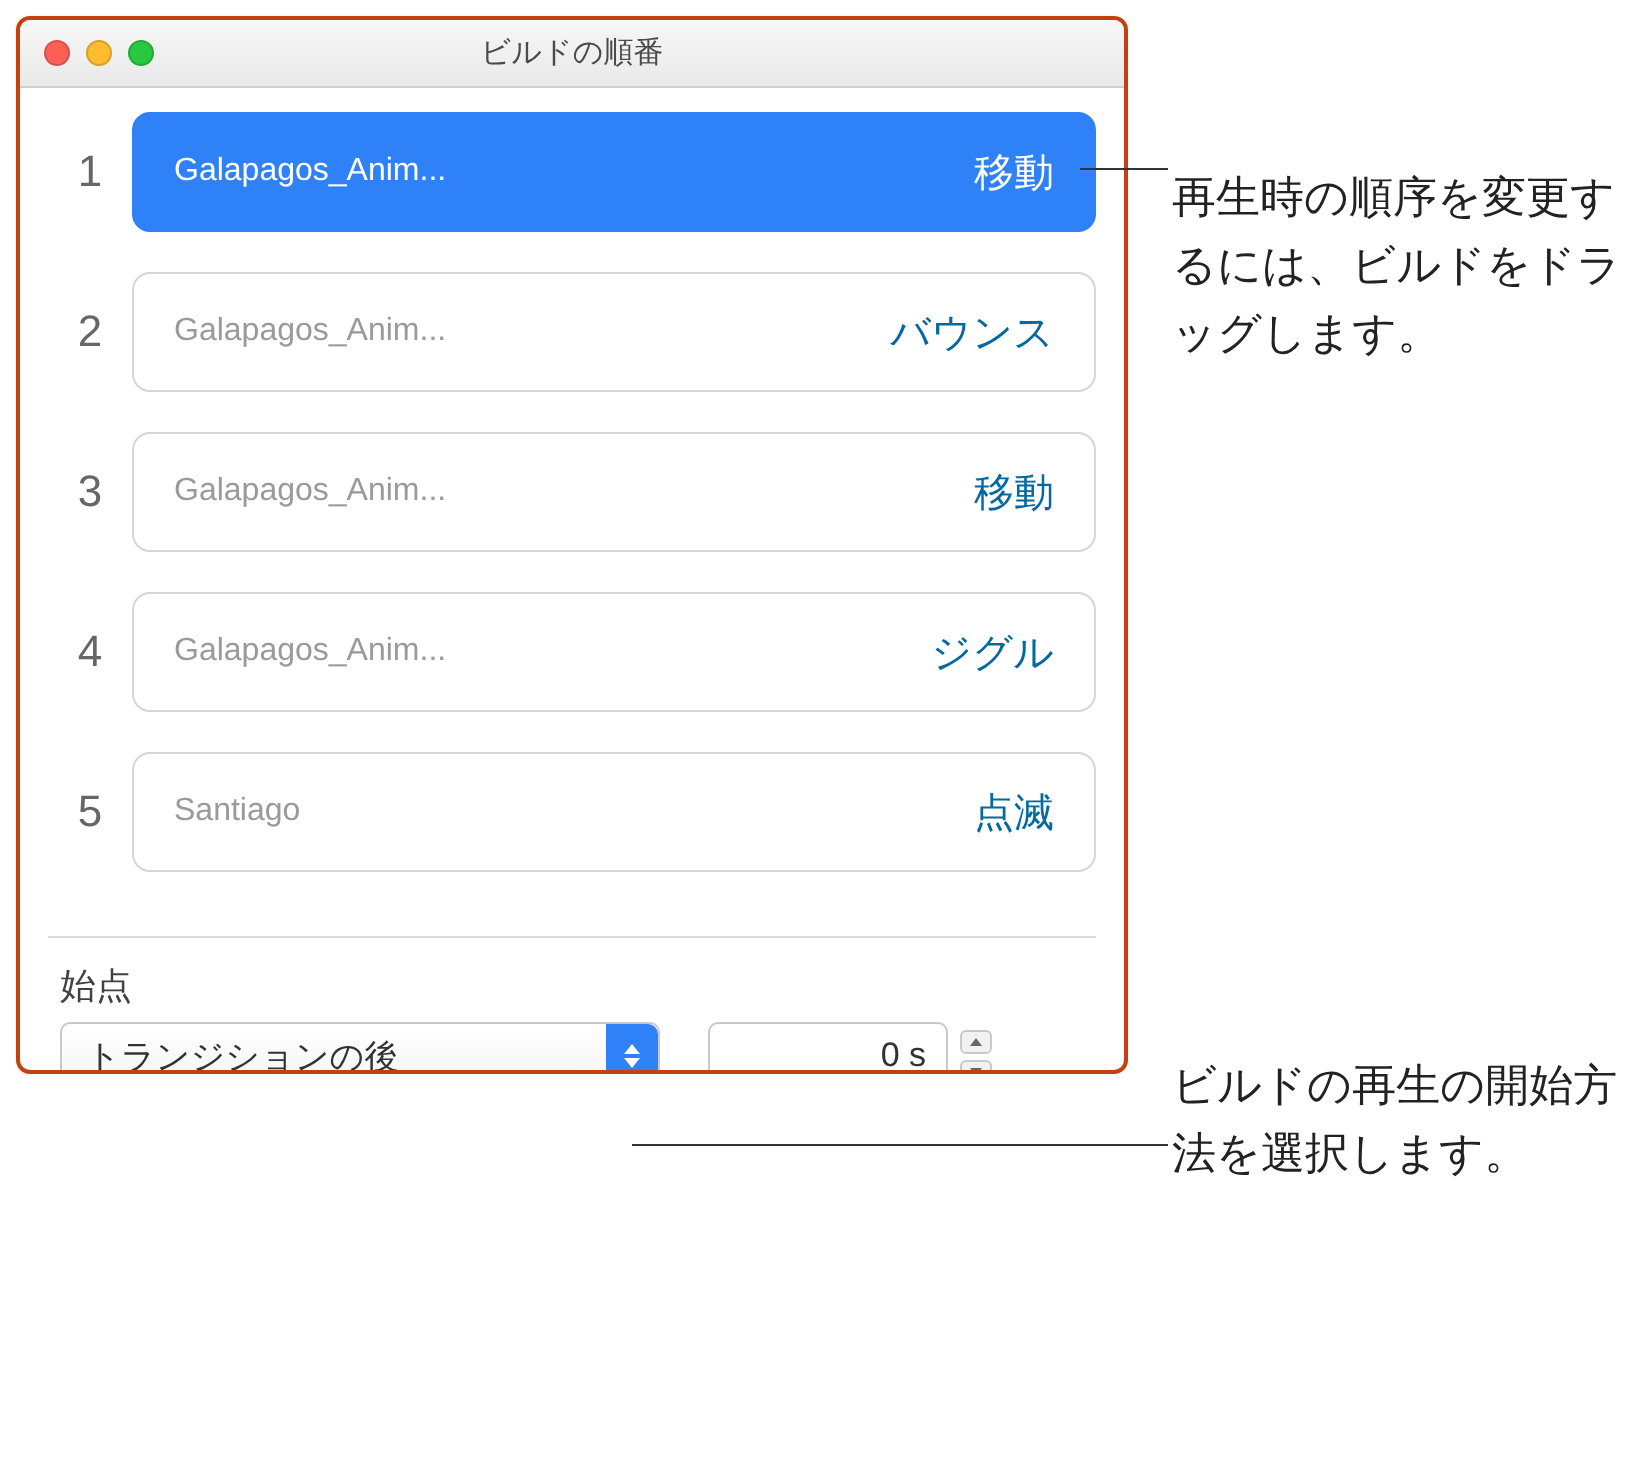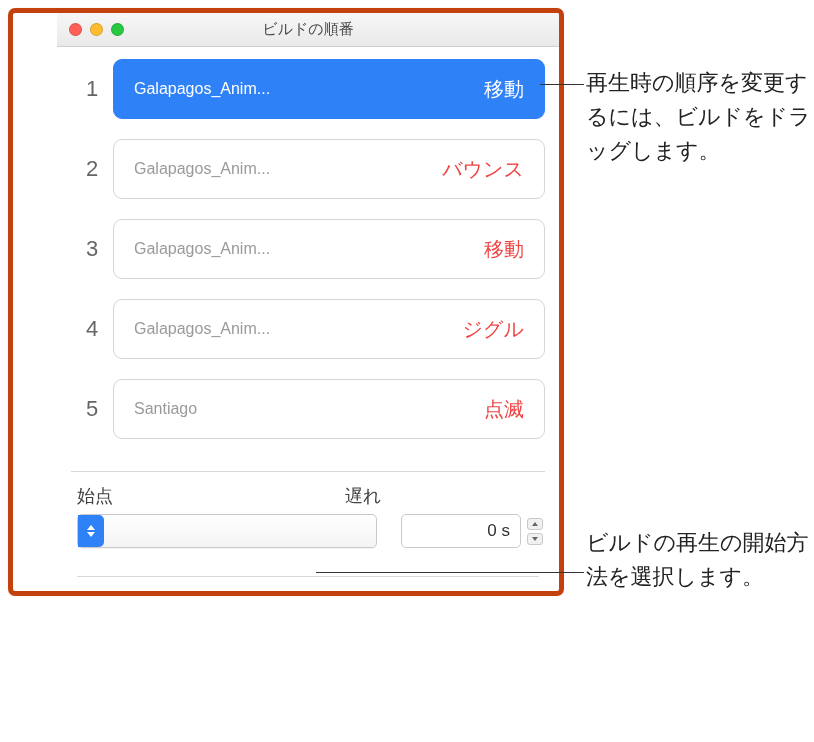--- a/index.html
+++ b/index.html
@@ -8,27 +8,26 @@
     background: #fff;
     width: 814px;
     height: 742px;
     position: relative;
   }
   .window {
     position: absolute;
     left: 8px;
     top: 8px;
     width: 556px;
-    height: 588px;
-    border: 5px solid #c2410c;
+    height: 529px;
+    border: 2px solid #c2410c;
     border-radius: 7px;
     background: #fff;
     overflow: hidden;
     box-shadow: 0 0 0 1px rgba(0,0,0,0.02);
-    padding-left: 44px;
   }
   .titlebar {
     height: 34px;
     background: linear-gradient(#f7f7f7, #e9e9e9);
     border-bottom: 1px solid #d0d0d0;
     display: flex;
     align-items: center;
     position: relative;
   }
   .traffic-lights {
@@ -83,21 +82,21 @@
   .build-item .item-name {
     font-size: 16px;
     color: #9a9a9a;
     white-space: nowrap;
     overflow: hidden;
     text-overflow: ellipsis;
     max-width: 300px;
   }
   .build-item .item-effect {
     font-size: 20px;
-    color: #ef4444;
+    color: #0369a1;
     white-space: nowrap;
   }
   .build-item.selected .item-name { color: #fff; }
   .build-item.selected .item-effect { color: #fff; }
 
   .divider {
     height: 1px;
     background: #d9d9d9;
     margin: 4px 14px 0 14px;
   }
@@ -232,21 +231,21 @@
     position: absolute;
     font-size: 22px;
     color: #222;
     line-height: 1.55;
   }
   .callout-line {
     position: absolute;
     height: 1px;
     background: #333;
   }
-  .callout1 { left: 586px; top: 66px; }
+  .callout1 { left: 586px; top: 82px; }
   .line1 { left: 540px; top: 84px; width: 44px; }
   .callout2 { left: 586px; top: 526px; }
   .line2 { left: 316px; top: 572px; width: 268px; }
 </style>
 </head>
 <body>
 
 <div class="window">
   <div class="titlebar">
     <div class="traffic-lights">
@@ -293,24 +292,24 @@
           <span class="item-effect">点滅</span>
         </div>
       </div>
     </div>
 
   <div class="divider"></div>
 
   <div class="controls">
     <div class="control-labels">
       <div class="label-start">始点</div>
-      <div class="label-delay">遅れ</div>
     </div>
     <div class="control-row">
       <div class="popup">
+        <span class="popup-text">トランジションの後</span>
         <span class="popup-arrows">
           <span class="arrow-up"></span>
           <span class="arrow-down"></span>
         </span>
       </div>
       <div class="delay-wrap">
         <input class="delay-field" value="0 s" style="">
         <div class="stepper">
           <div class="step-btn step-up"></div>
           <div class="step-btn step-down"></div>

